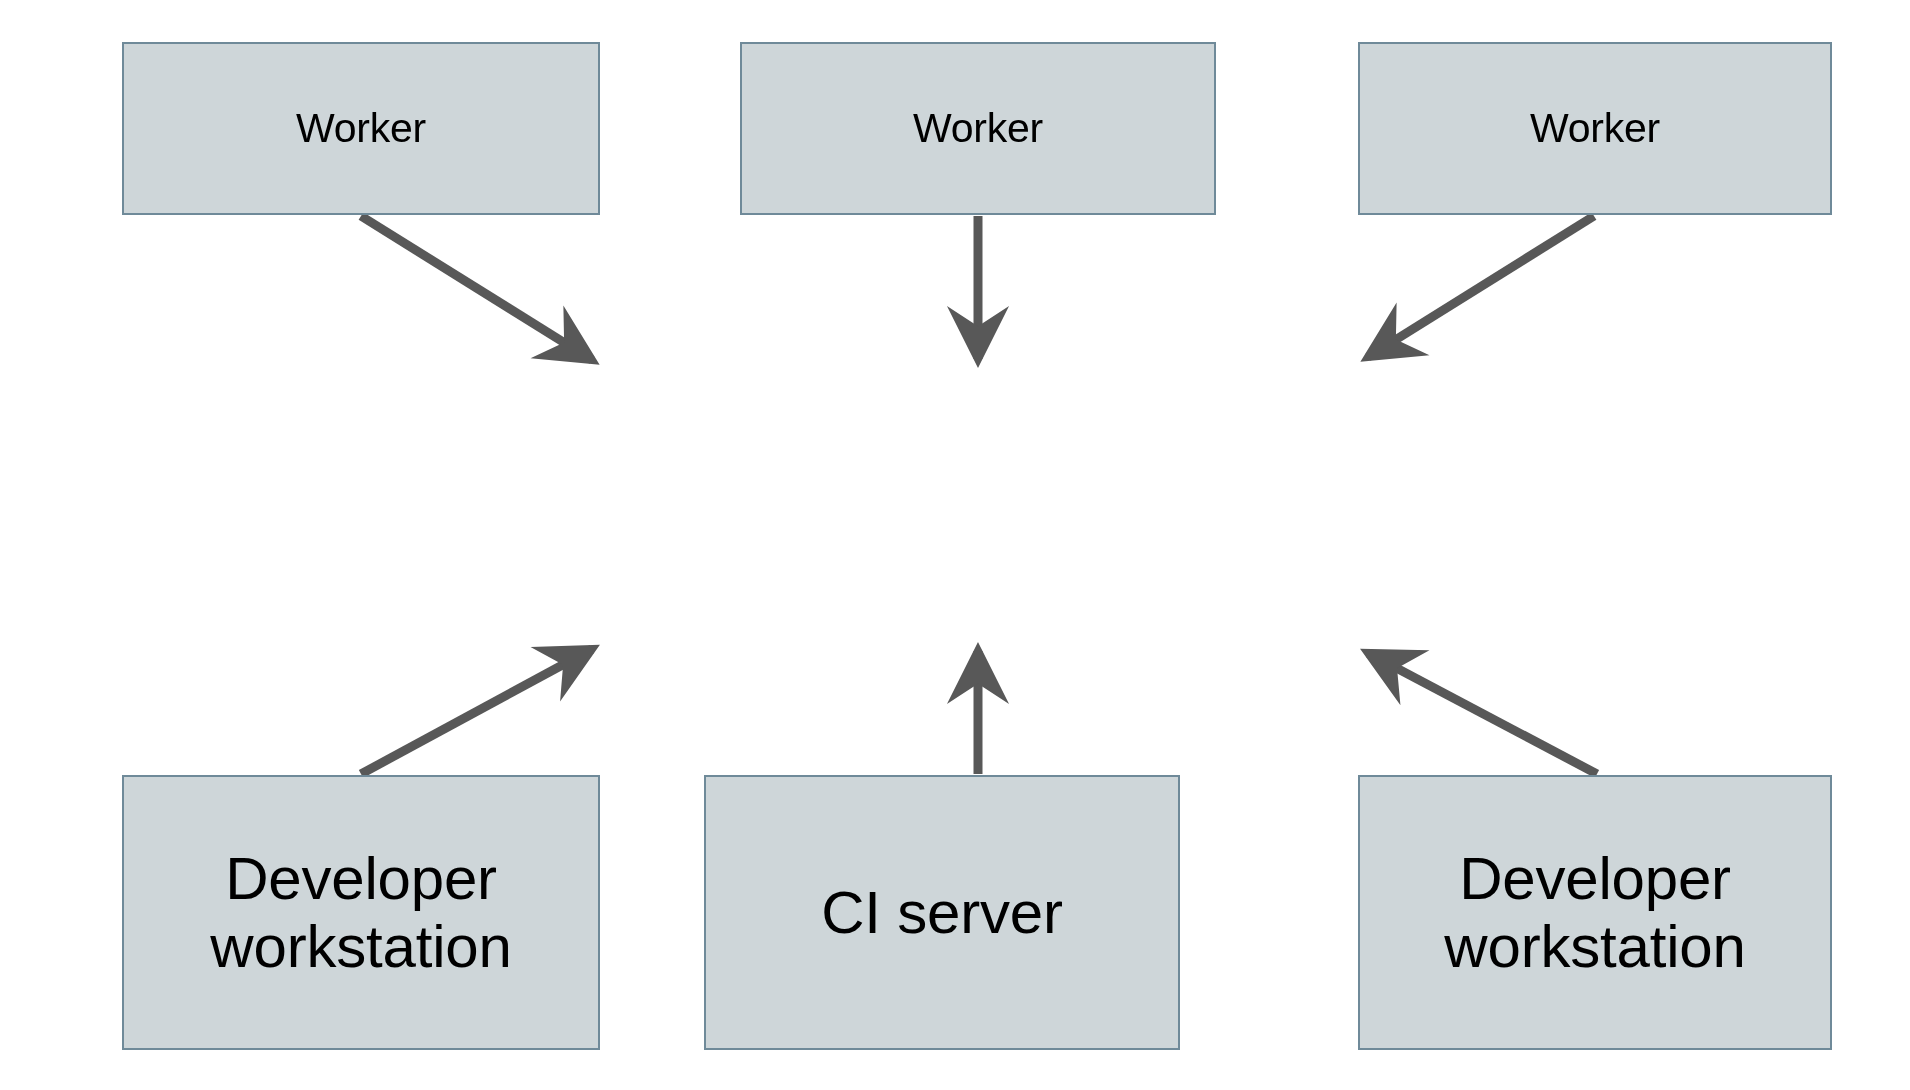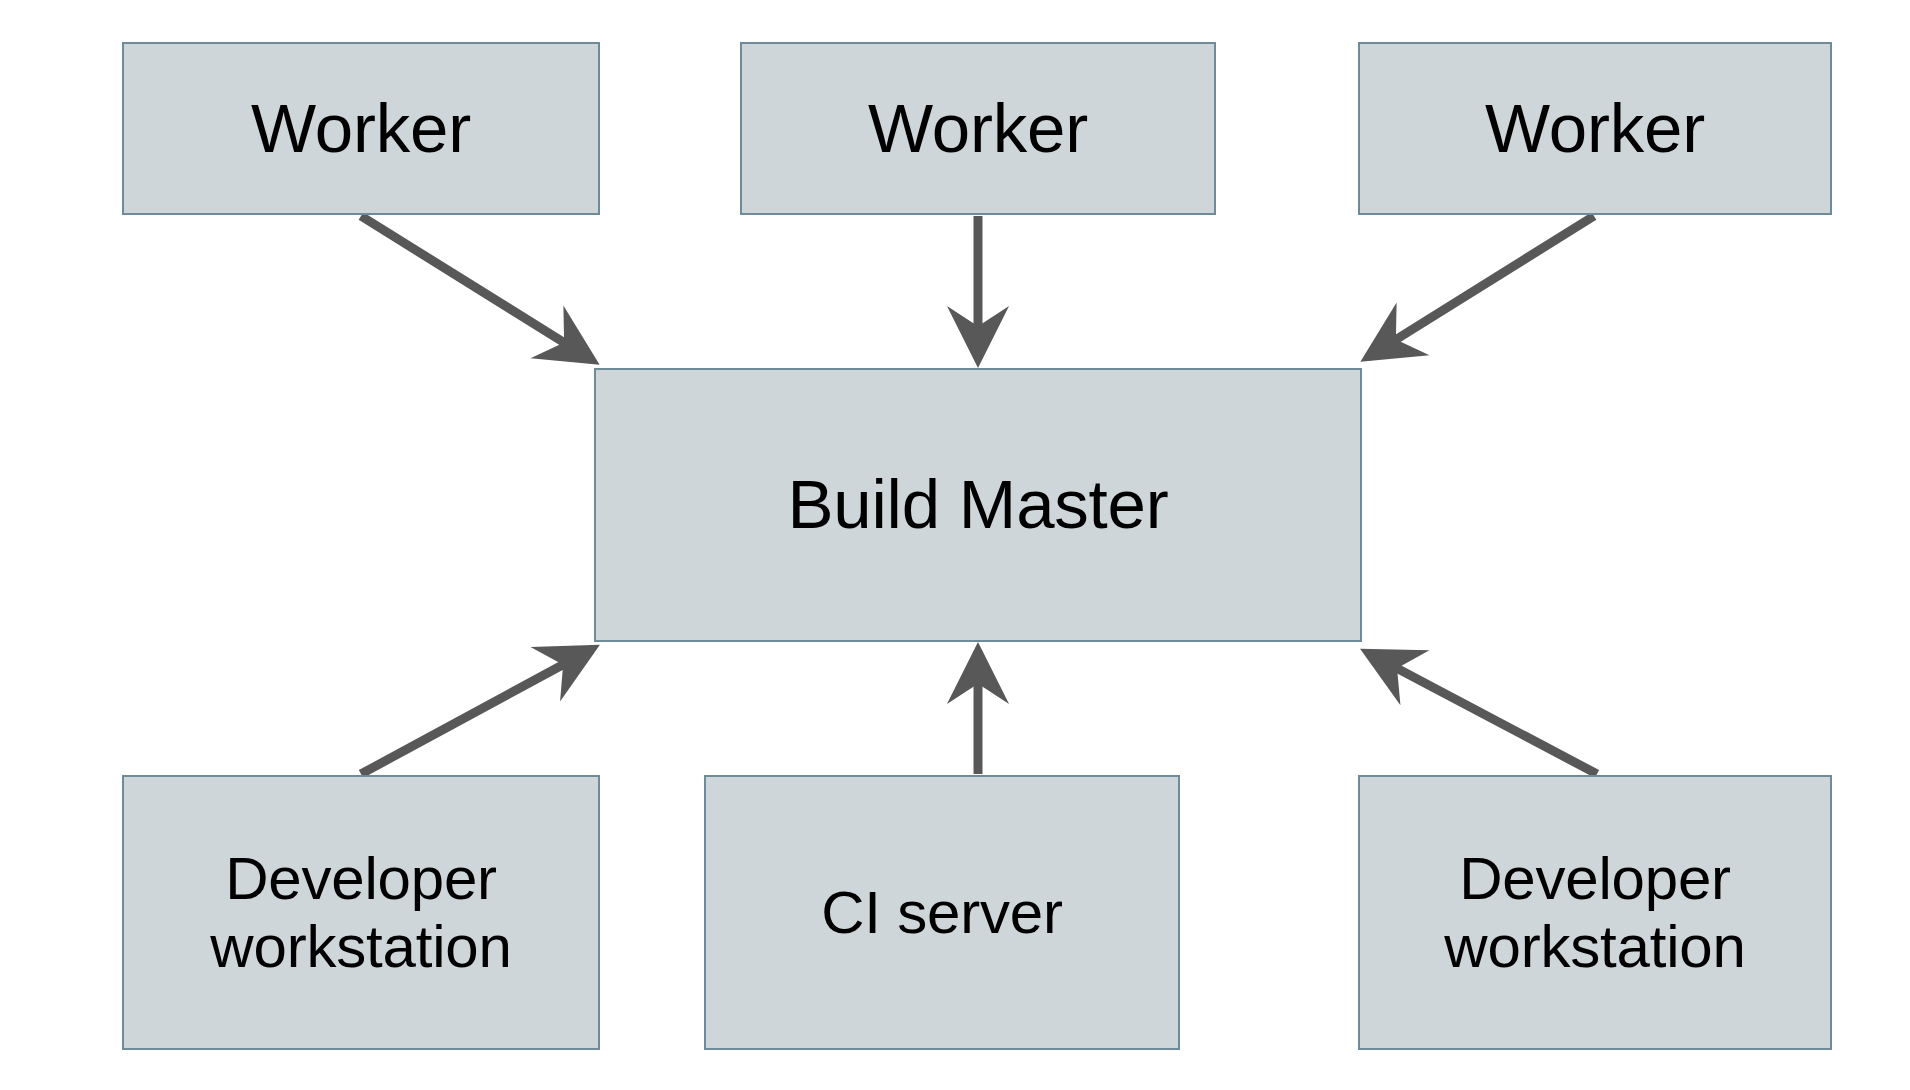--- a/index.html
+++ b/index.html
@@ -37,21 +37,21 @@
     text-align: center;
   }
   .node-label {
     color: #000000;
     font-family: "Liberation Sans", sans-serif;
     font-weight: 400;
     line-height: 1.12;
     white-space: pre-line;
     letter-spacing: -0.2px;
   }
-  .label-lg { font-size: 69px; }
+  .label-lg { font-size: 41px; }
   .label-md { font-size: 60px; }
 
   
   #node-worker-1 { left: 122px; top: 42px;  width: 478px; height: 173px; }
   #node-worker-2 { left: 740px; top: 42px;  width: 476px; height: 173px; }
   #node-worker-3 { left: 1358px; top: 42px; width: 474px; height: 173px; }
   
   #node-build-master { left: 594px; top: 368px; width: 768px; height: 274px; }
   
   #node-dev-workstation-1 { left: 122px; top: 775px;  width: 478px; height: 275px; }
@@ -100,23 +100,20 @@
   </div>
 
   <div class="node-box" id="node-worker-2">
     <span class="node-label label-lg">Worker</span>
   </div>
 
   <div class="node-box" id="node-worker-3">
     <span class="node-label label-lg">Worker</span>
   </div>
 
-  <div class="node-box" id="node-build-master">
-    <span class="node-label label-lg">Build Master</span>
-  </div>
 
   <div class="node-box" id="node-dev-workstation-1">
     <span class="node-label label-md">Developer
 workstation</span>
   </div>
 
   <div class="node-box" id="node-ci-server">
     <span class="node-label label-md">CI server</span>
   </div>
 

